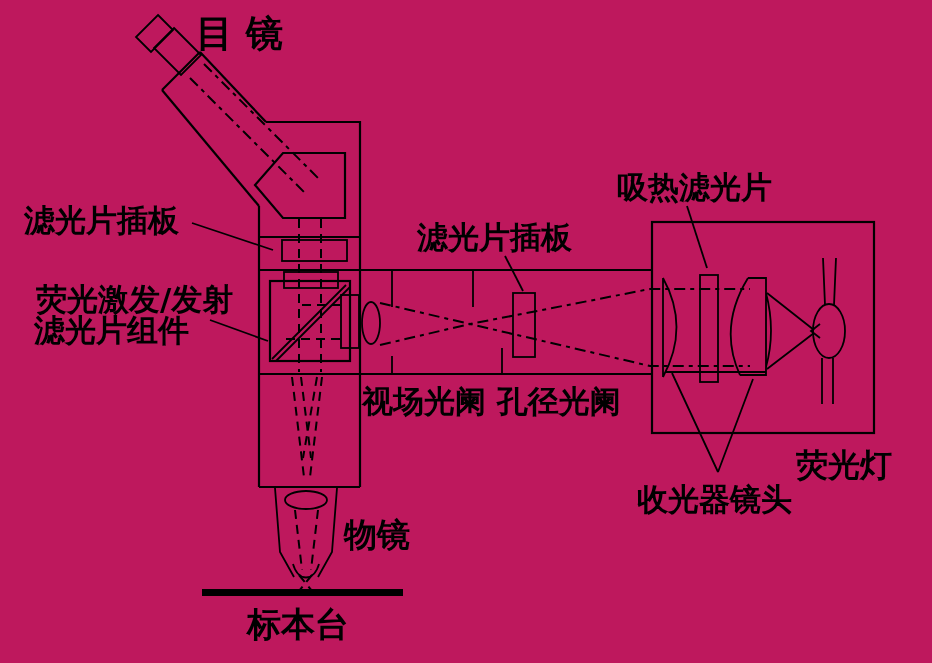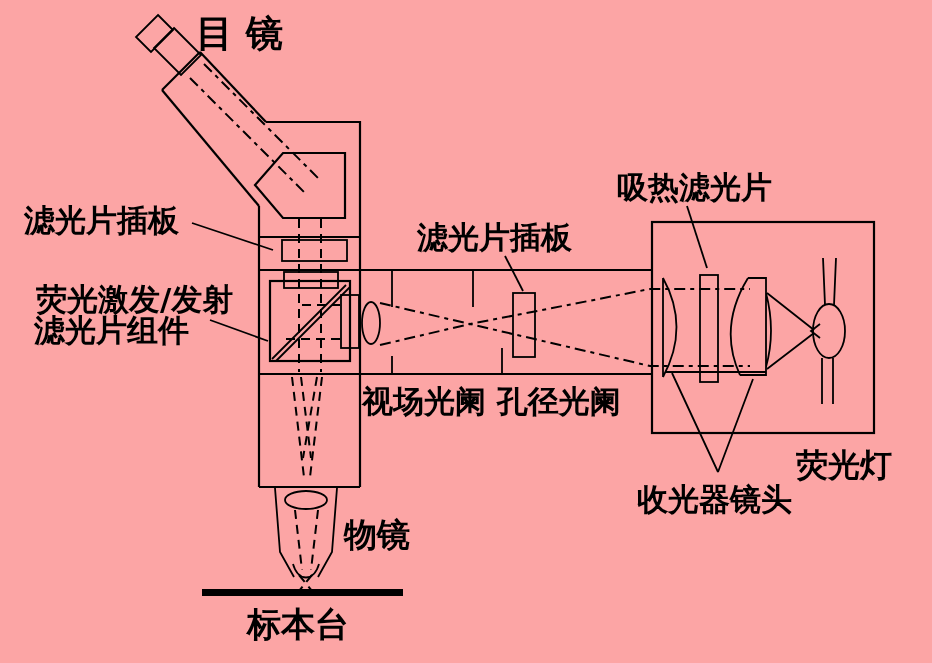--- a/index.html
+++ b/index.html
@@ -1,19 +1,19 @@
 <!DOCTYPE html>
 <html><head>
 <meta charset="utf-8">
 <style>
   html,body{margin:0;padding:0;background:#e8e8e8;}
   .page{
     position:relative;
     width:932px;height:663px;
-    background:#fca5a5;
+    background:#be185d;
     font-family:"DejaVu Sans","Liberation Sans",sans-serif;
     overflow:hidden;
   }
   svg{display:block;}
   svg text{
     fill:#000;
     font-weight:bold;
     font-family:"DejaVu Sans","Liberation Sans",sans-serif;
   }
   .ln{stroke:#000;stroke-width:2.2;fill:none;}

